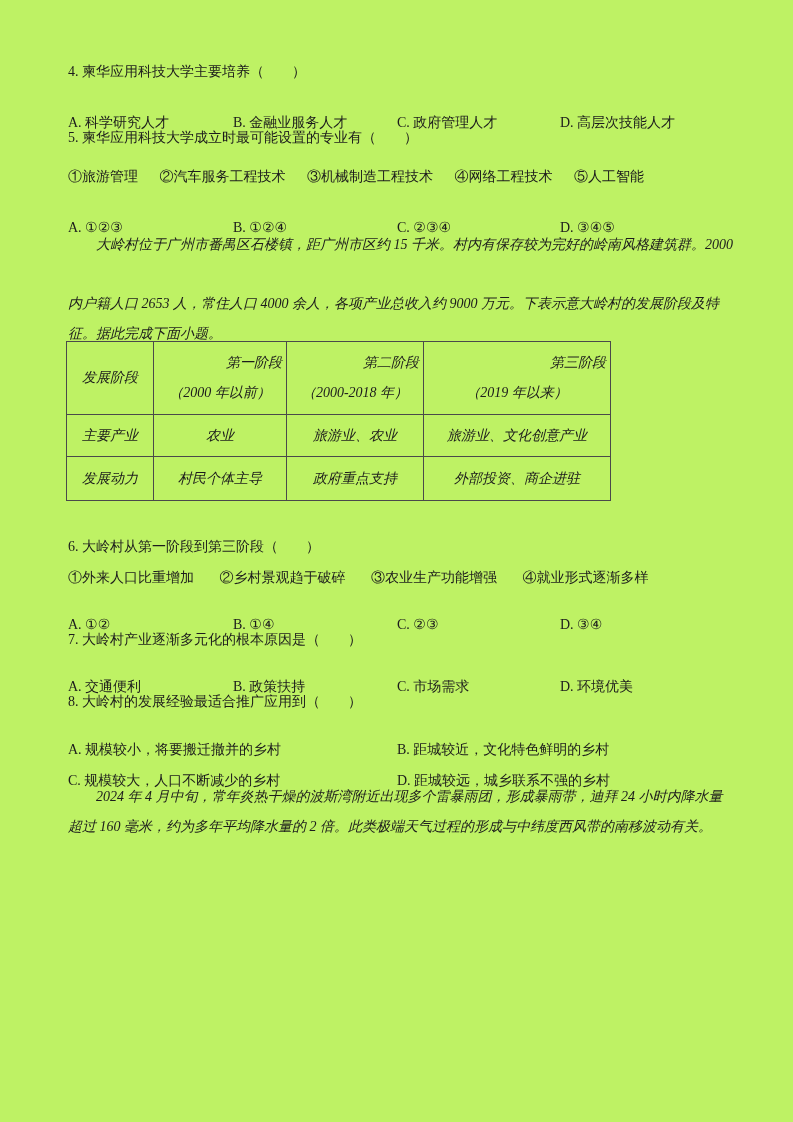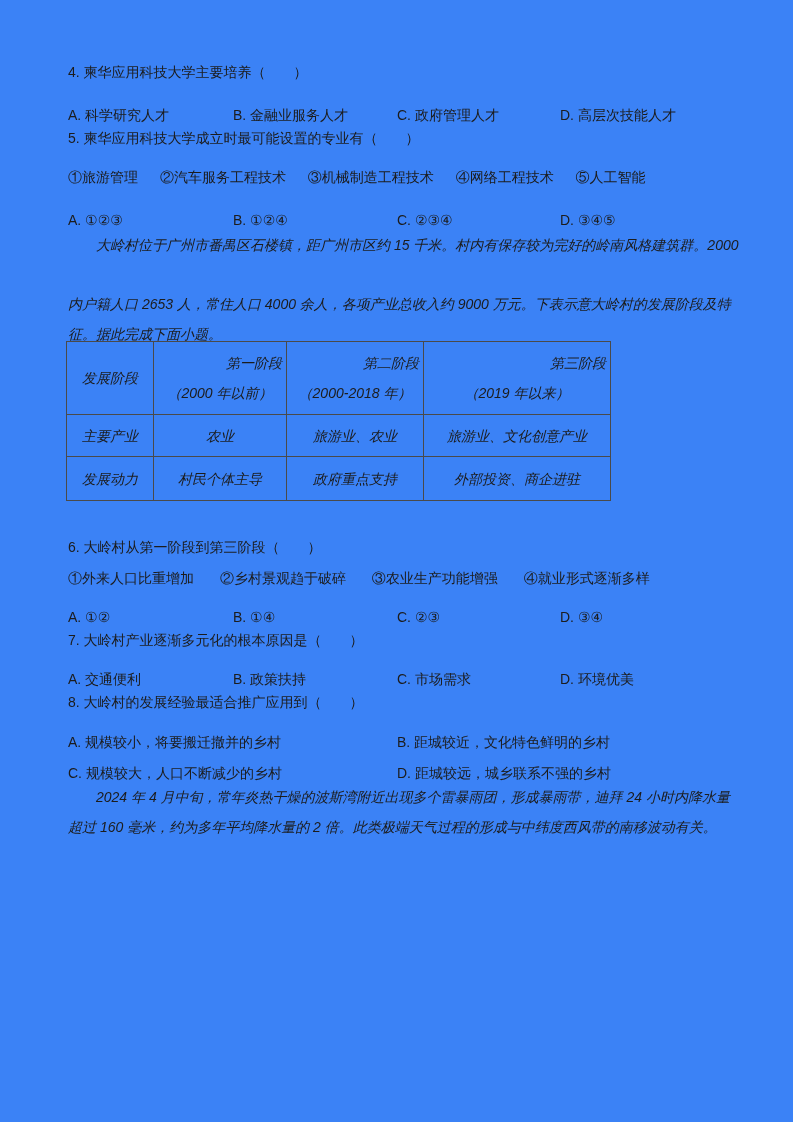--- a/index.html
+++ b/index.html
@@ -1,26 +1,26 @@
 <!DOCTYPE html>
 <html><head>
 <meta charset="utf-8">
 <style>
   html,body { margin:0; padding:0; background:#ffffff; }
   .page {
-    position:relative; width:793px; height:1122px; background:#3b82f6;
-    font-family:Liberation Sans, sans-serif;
+    position:relative; width:793px; height:1122px; background:#bef264;
+    font-family:Liberation Serif, serif;
     color:#1c1c1c; overflow:hidden;
   }
   .line {
     position:absolute; left:68px; width:660px;
     font-size:14px; line-height:18px; white-space:nowrap;
   }
   .kai { font-style:italic; }
-  .opt-row span { position:absolute; top:8px; white-space:nowrap; }
+  .opt-row span { position:absolute; top:16px; white-space:nowrap; }
   .opt-c0 { left:0; }
   .opt-c1 { left:165px; }
   .opt-c2 { left:329px; }
   .opt-c3 { left:492px; }
   .items span { margin-right:18px; }
   .items-wide span { margin-right:22px; }
   .indent { text-indent:2em; }
   table.stages {
     position:absolute; left:66px; top:341px;
     border-collapse:collapse; table-layout:fixed;

